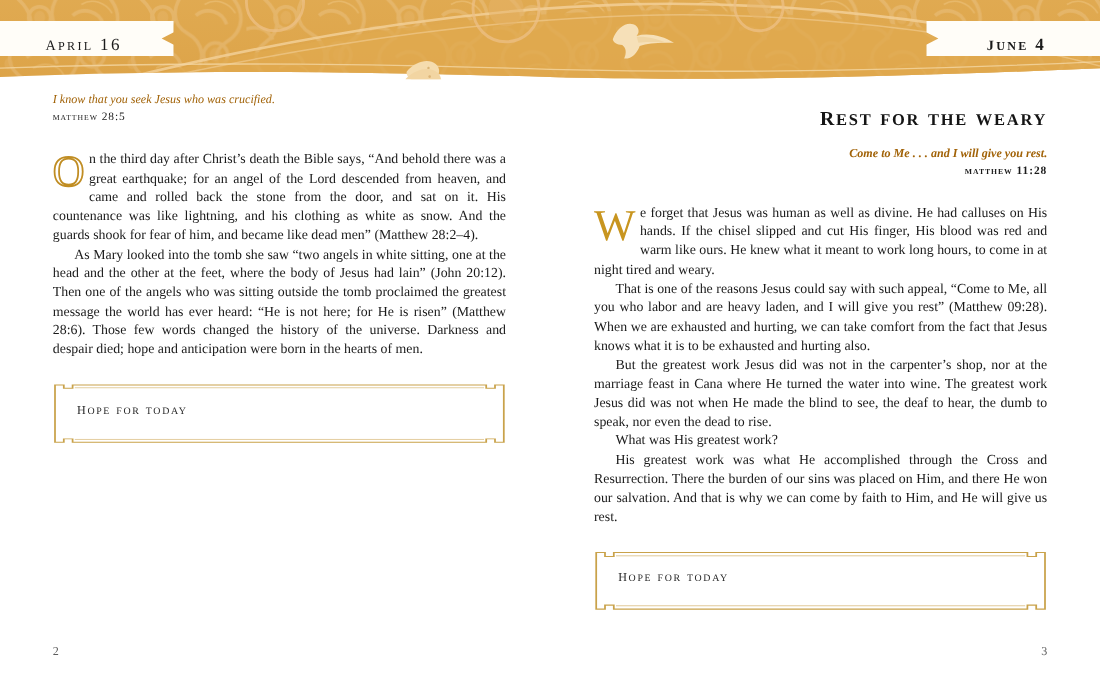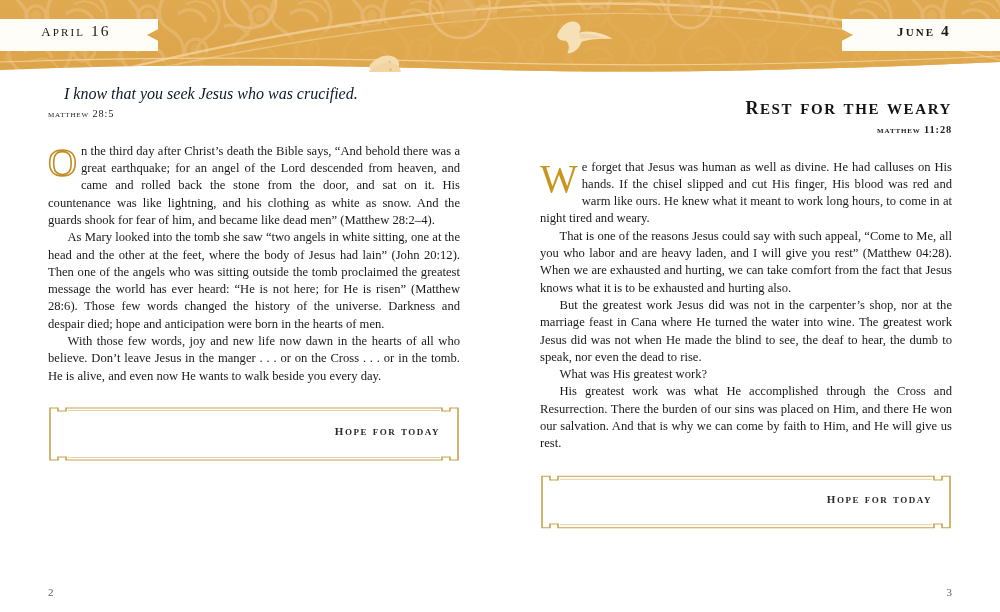--- a/index.html
+++ b/index.html
@@ -26,21 +26,21 @@
   }
   .banner-svg { display: block; }
 
   
   .date-tab {
     position: absolute;
     top: 19px;
     height: 32px;
     background: #fffdf8;
     display: flex;
-    align-items: flex-start;
+    align-items: flex-end;
     z-index: 6;
   }
   .date-tab-left {
     left: 0;
     width: 152px;
     justify-content: center;
     padding-right: 6px;
     clip-path: polygon(0 0, 100% 0, 100% 32%, 93% 50%, 100% 68%, 100% 100%, 0 100%);
     box-shadow: 0 1px 2px rgba(120,80,20,0.18);
   }
@@ -94,24 +94,24 @@
     padding-top: 20px;
     line-height: 1.1;
     font-weight: normal;
   }
   .entry-title::first-letter { font-size: 26px; }
   .align-right { text-align: right; font-weight: bold; }
   .align-left  { text-align: left; }
 
   .verse {
     font-style: italic;
-    font-size: 16px;
-    margin: 12px 0 0 16px;
+    font-size: 11px;
+    margin: 12px 0 0 0;
     line-height: 1.3;
-    color: #0f172a;
+    color: #a16207;
   }
   .citation {
     font-size: 10.4px;
     letter-spacing: 0.85px;
     font-variant: small-caps;
     text-transform: lowercase;
     margin: 3px 0 0 0;
     color: #1b1b1b;
   }
 
@@ -159,22 +159,21 @@
     pointer-events: none;
   }
   .hope-title {
     font-size: 13.2px;
     letter-spacing: 1.5px;
     font-variant: small-caps;
     text-transform: lowercase;
     color: #2a2a2a;
     margin: 0 0 6px 0;
     position: relative;
-    font-weight: bold;
-    text-align: right;
+    font-weight: normal;
   }
   .hope-title::first-letter { font-size: 16px; }
   .hope-body {
     font-size: 11.9px;
     line-height: 18.5px;
     color: #1c1c1c;
     margin: 0;
     text-align: justify;
     position: relative;
     hyphens: none;
@@ -294,44 +293,44 @@
 
 <div class="page page-left">
   <div class="page-inner">
 
     <p class="verse align-left">I know that you seek Jesus who was crucified.</p>
     <p class="citation align-left">Matthew 28:5</p>
 
     <div class="body-text">
       <p class="first"><span class="dropcap dropcap-outline">O</span><span>n the third day after Christ’s death the Bible says, “And behold there was a great earthquake; for an angel of the Lord descended from heaven, and came and rolled back the stone from the door, and sat on it. His countenance was like lightning, and his clothing as white as snow. And the guards shook for fear of him, and became like dead men” (Matthew 28:2–4).</span></p>
       <p>As Mary looked into the tomb she saw “two angels in white sitting, one at the head and the other at the feet, where the body of Jesus had lain” (John 20:12). Then one of the angels who was sitting outside the tomb proclaimed the greatest message the world has ever heard: “He is not here; for He is risen” (Matthew 28:6). Those few words changed the history of the universe. Darkness and despair died; hope and anticipation were born in the hearts of men.</p>
-      <p>With those few words, joy and new life now dawn in the hearts of all who believe. Don’t leave Jesus in the manger . . . or on the Cross . . . or in the tomb. He is alive, and even now He wants to walk beside you every day.</p>
     </div>
 
     <div class="hope-box">
       <svg class="hope-frame" viewBox="0 0 412 108" preserveAspectRatio="none">
         <path d="M 18 2 H 394 L 394 8 L 402 8 L 402 2 L 410 2 L 410 106 L 402 106 L 402 100 L 394 100 L 394 106 H 18 L 18 100 L 10 100 L 10 106 L 2 106 L 2 2 L 10 2 L 10 8 L 18 8 Z" fill="none" stroke="#c9a24a" stroke-width="1.6"></path>
         <path d="M 20 7 H 392 M 20 101 H 392" fill="none" stroke="#d9bb7d" stroke-width="0.9"></path>
       </svg>
       <h2 class="hope-title">Hope for Today</h2>
     </div>
   </div>
 
   <span class="folio folio-left">2</span>
 </div>
 
 <div class="page page-right">
   <div class="page-inner">
 
     <h1 class="entry-title align-right">Rest for the Weary</h1>
+    <p class="verse align-right">Come to Me . . . and I will give you rest.</p>
     <p class="citation align-right">Matthew 11:28</p>
 
     <div class="body-text">
       <p class="first"><span class="dropcap">W</span><span>e forget that Jesus was human as well as divine. He had calluses on His hands. If the chisel slipped and cut His finger, His blood was red and warm like ours. He knew what it meant to work long hours, to come in at night tired and weary.</span></p>
-      <p>That is one of the reasons Jesus could say with such appeal, “Come to Me, all you who labor and are heavy laden, and I will give you rest” (Matthew 04:28). When we are exhausted and hurting, we can take comfort from the fact that Jesus knows what it is to be exhausted and hurting also.</p>
+      <p>That is one of the reasons Jesus could say with such appeal, “Come to Me, all you who labor and are heavy laden, and I will give you rest” (Matthew 09:28). When we are exhausted and hurting, we can take comfort from the fact that Jesus knows what it is to be exhausted and hurting also.</p>
       <p>But the greatest work Jesus did was not in the carpenter’s shop, nor at the marriage feast in Cana where He turned the water into wine. The greatest work Jesus did was not when He made the blind to see, the deaf to hear, the dumb to speak, nor even the dead to rise.</p>
       <p>What was His greatest work?</p>
       <p>His greatest work was what He accomplished through the Cross and Resurrection. There the burden of our sins was placed on Him, and there He won our salvation. And that is why we can come by faith to Him, and He will give us rest.</p>
     </div>
 
     <div class="hope-box">
       <svg class="hope-frame" viewBox="0 0 412 88" preserveAspectRatio="none">
         <path d="M 18 2 H 394 L 394 8 L 402 8 L 402 2 L 410 2 L 410 86 L 402 86 L 402 80 L 394 80 L 394 86 H 18 L 18 80 L 10 80 L 10 86 L 2 86 L 2 2 L 10 2 L 10 8 L 18 8 Z" fill="none" stroke="#c9a24a" stroke-width="1.6"></path>
         <path d="M 20 7 H 392 M 20 81 H 392" fill="none" stroke="#d9bb7d" stroke-width="0.9"></path>
       </svg>

